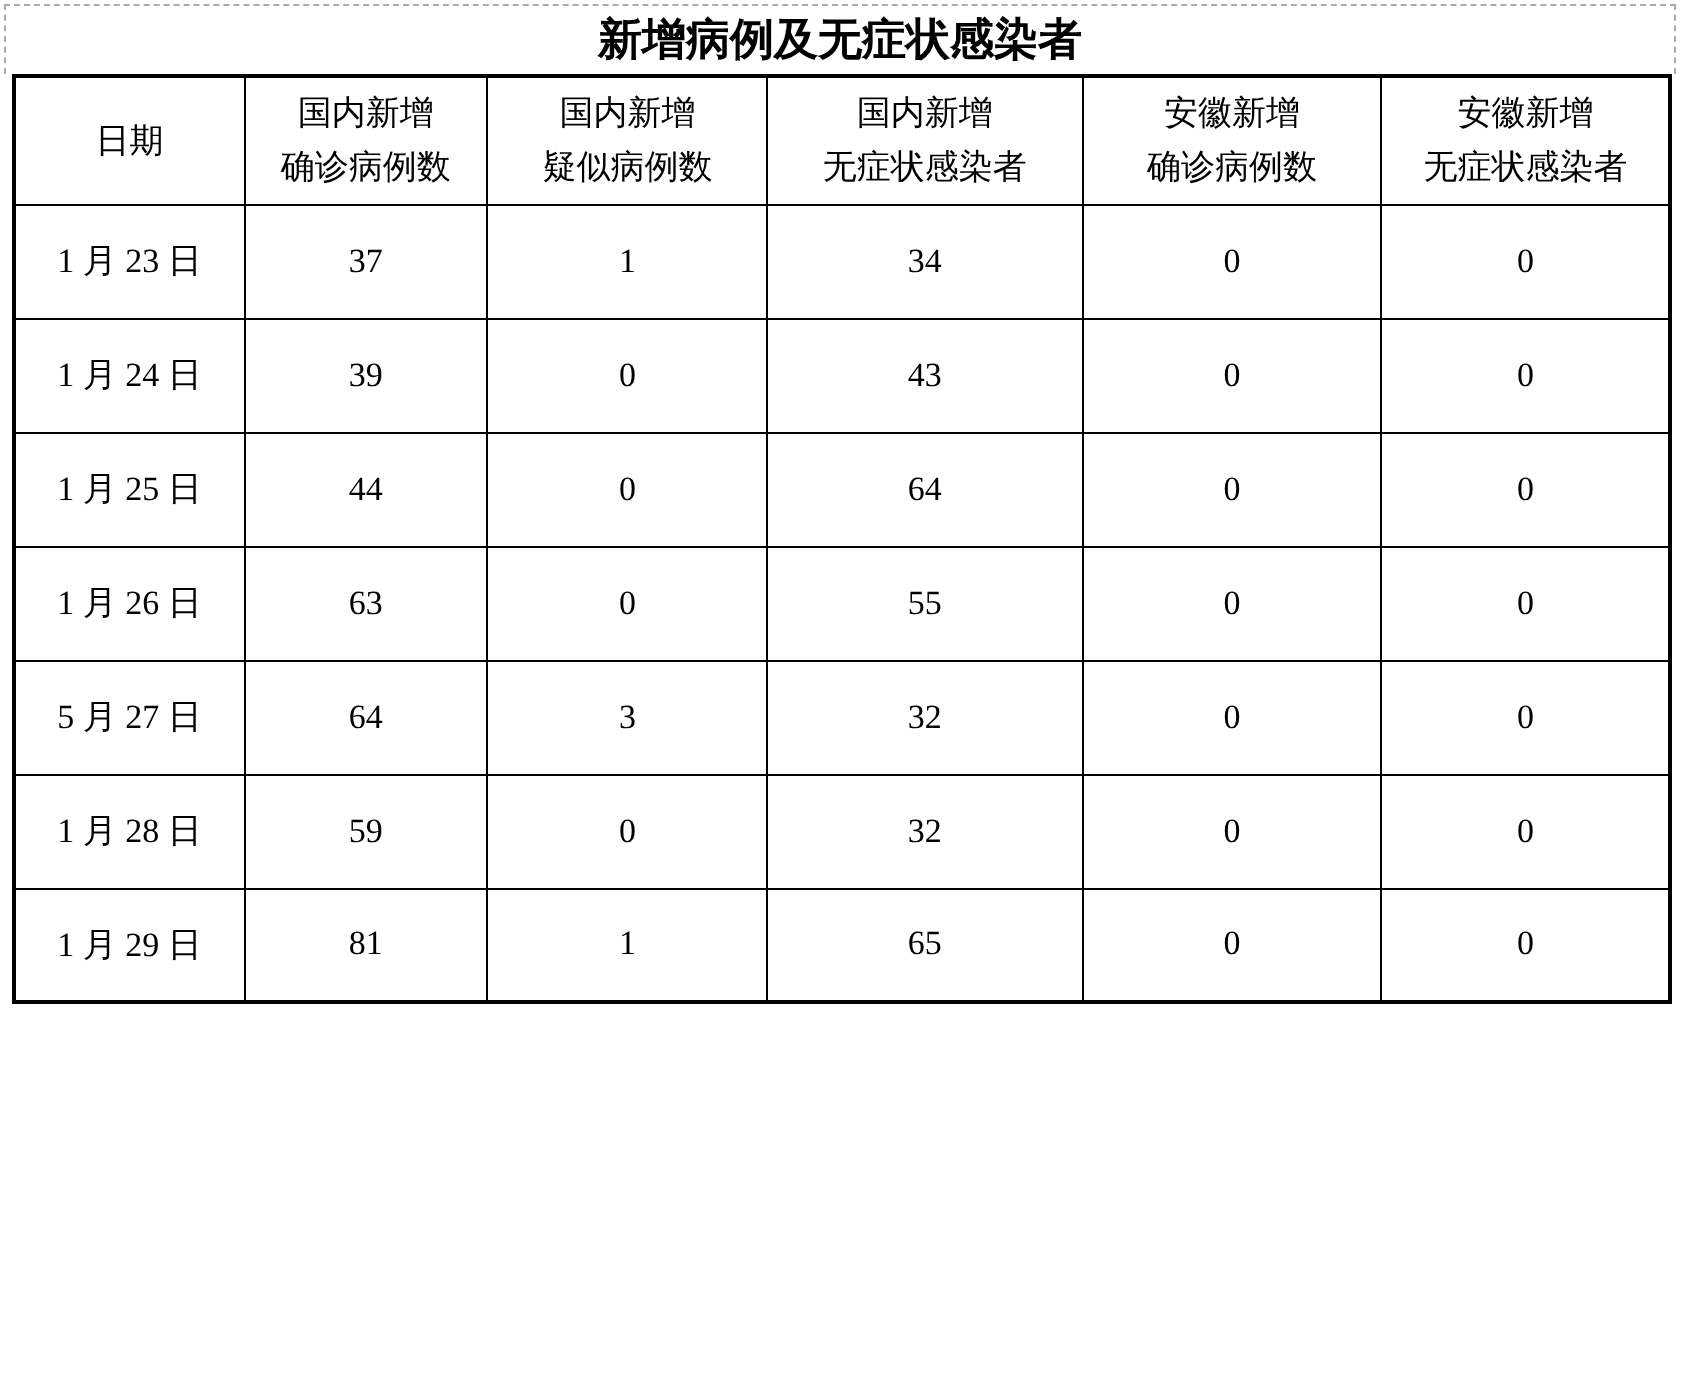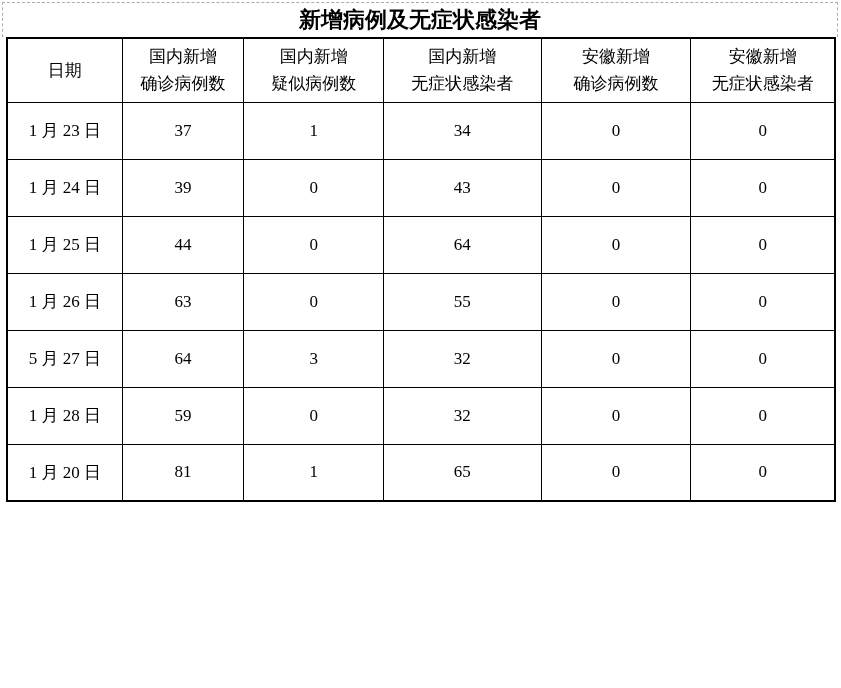--- a/index.html
+++ b/index.html
@@ -141,21 +141,21 @@
   </tr>
         <tr>
     <td>1 月 28 日</td>
     <td>59</td>
     <td>0</td>
     <td>32</td>
     <td>0</td>
     <td>0</td>
   </tr>
         <tr>
-    <td>1 月 20 日</td>
+    <td>1 月 29 日</td>
     <td>81</td>
     <td>1</td>
     <td>65</td>
     <td>0</td>
     <td>0</td>
   </tr>
       </tbody>
   </table>
 
 </div>

